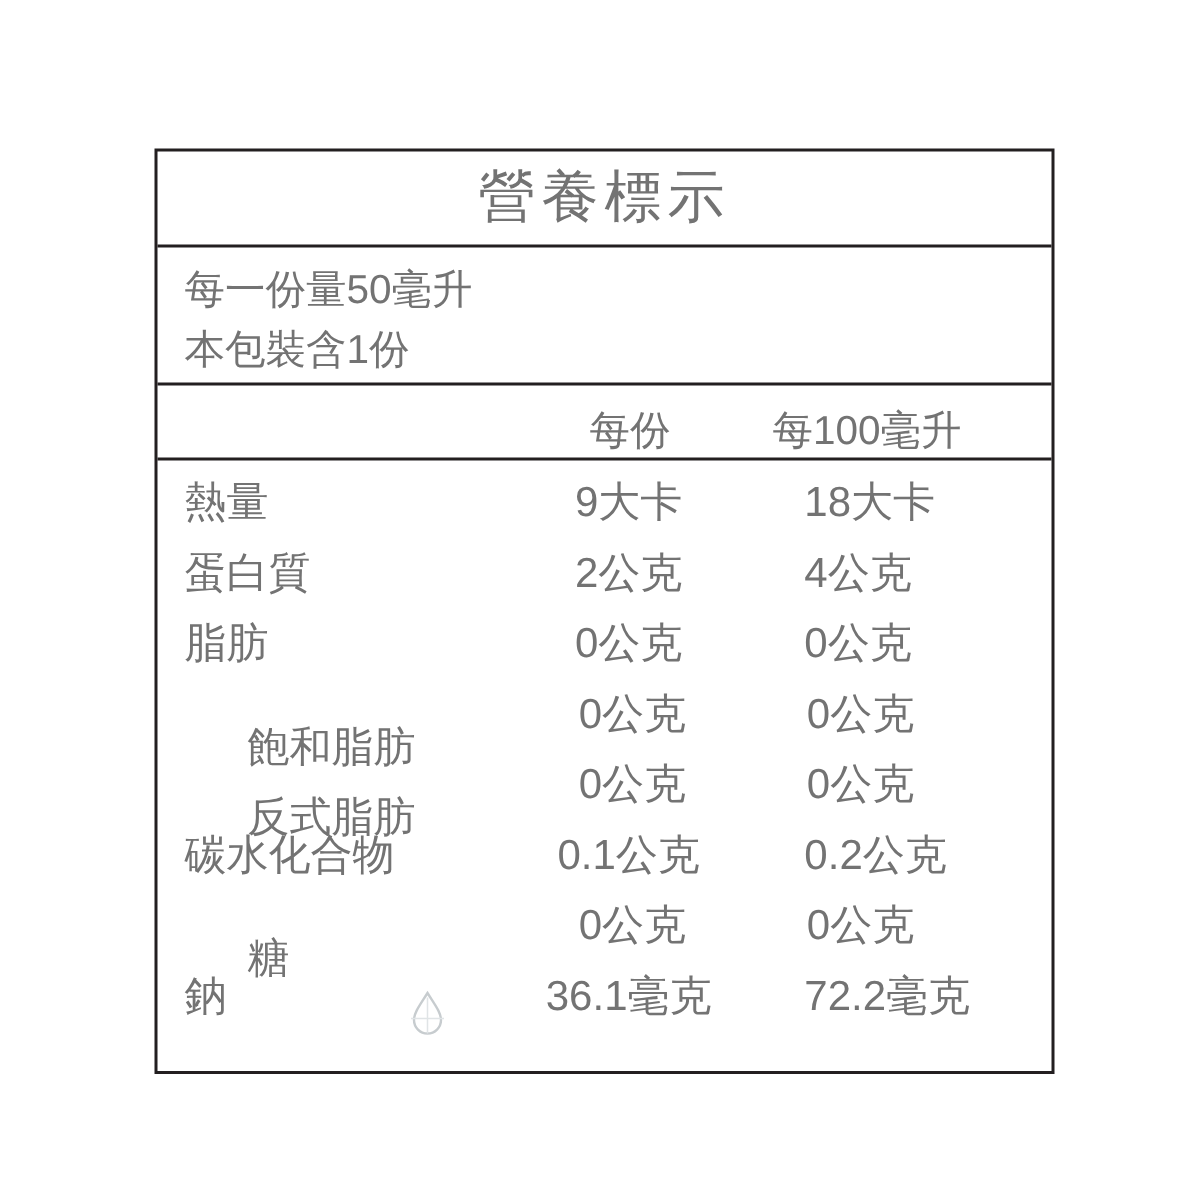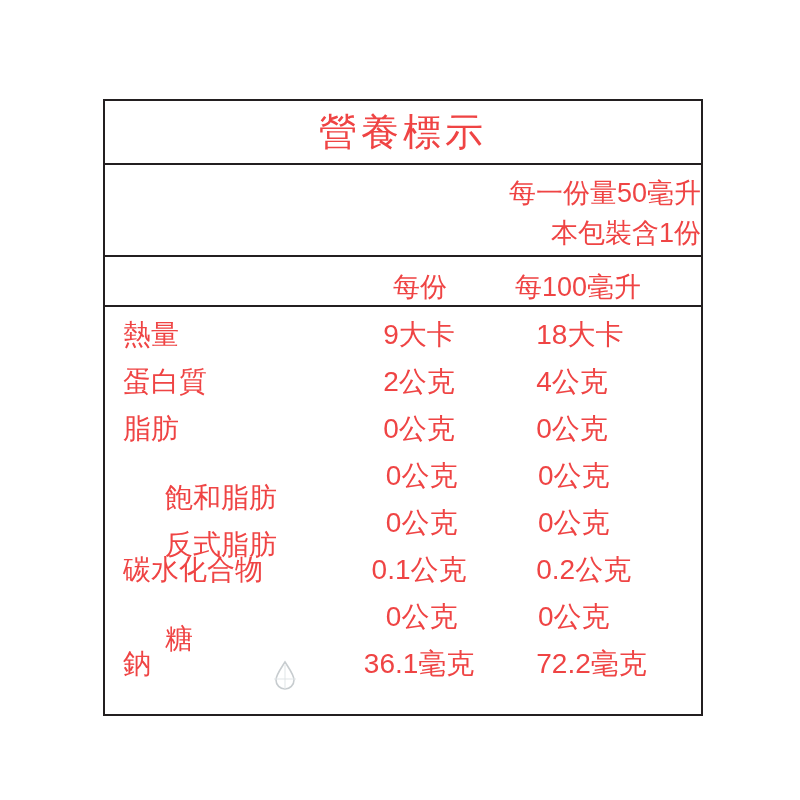--- a/index.html
+++ b/index.html
@@ -17,41 +17,40 @@
     background: #ffffff;
   }
   .panel {
     position: absolute;
     left: 103px;
     top: 99px;
     width: 600px;
     height: 617px;
     border: 2px solid #231f20;
     box-sizing: border-box;
-    color: #ef4444;
+    color: #737373;
   }
   .title-row {
     height: 62px;
     border-bottom: 2px solid #231f20;
     display: flex;
     align-items: center;
     justify-content: center;
   }
   .title {
     font-size: 38px;
     letter-spacing: 4px;
     line-height: 1;
     font-weight: 400;
   }
   .serving-row {
     height: 92px;
     border-bottom: 2px solid #231f20;
     padding: 8px 0 0 18px;
     box-sizing: border-box;
-    text-align: right;
   }
   .serving-line {
     font-size: 27px;
     line-height: 40px;
     white-space: nowrap;
   }
   .header-row {
     height: 50px;
     border-bottom: 2px solid #231f20;
     display: flex;

